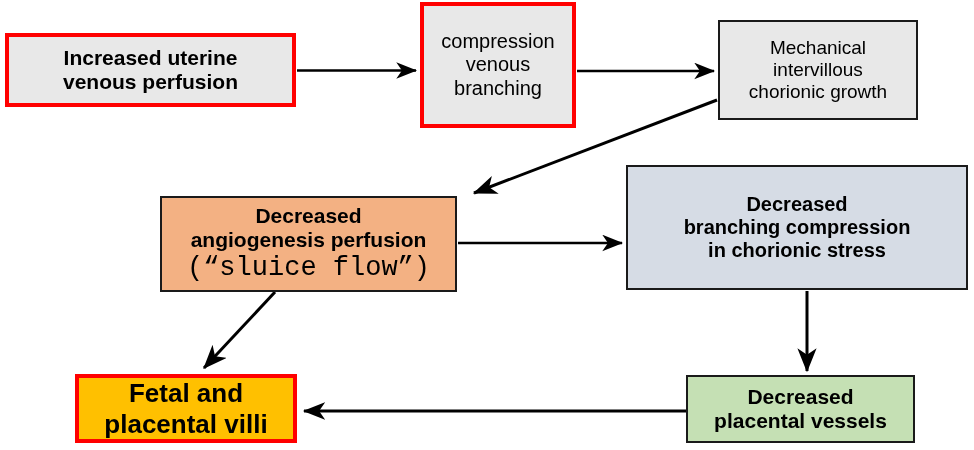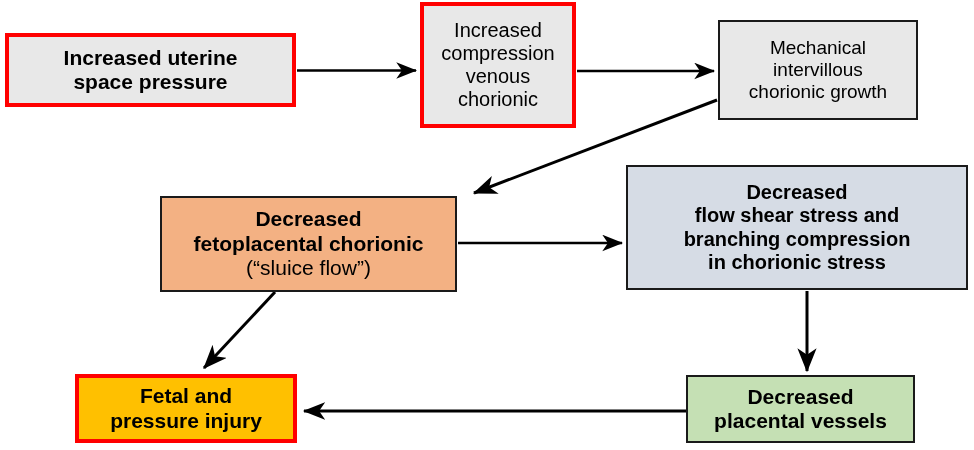--- a/index.html
+++ b/index.html
@@ -88,21 +88,22 @@
     top: 196px;
     width: 297px;
     height: 96px;
     background: #f3b183;
     border: 2px solid #1a1a1a;
     font-size: 21px;
     font-weight: bold;
   }
   #node-fetoplacental-perfusion .sub {
     font-weight: normal;
-    font-size: 21px;
+    font-size: 27px;
+    font-family: Liberation Mono, monospace;
   }
 
   
   #node-flow-shear-stress {
     left: 626px;
     top: 165px;
     width: 342px;
     height: 125px;
     background: #d6dce5;
     border: 2px solid #1a1a1a;
@@ -111,21 +112,21 @@
   }
 
   
   #node-fetal-placental-injury {
     left: 75px;
     top: 374px;
     width: 222px;
     height: 69px;
     background: #ffc000;
     border: 4px solid #ff0000;
-    font-size: 21px;
+    font-size: 26px;
     font-weight: bold;
   }
 
   
   #node-placental-growth {
     left: 686px;
     top: 375px;
     width: 229px;
     height: 68px;
     background: #c5e0b4;
@@ -156,52 +157,50 @@
 
     <line x1="275" y1="292" x2="204" y2="368" stroke="#000000" stroke-width="3" marker-end="url(#ah)"></line>
 
     <line x1="807" y1="291" x2="807" y2="371" stroke="#000000" stroke-width="3" marker-end="url(#ah)"></line>
 
     <line x1="686" y1="411" x2="304" y2="411" stroke="#000000" stroke-width="2.8" marker-end="url(#ah)"></line>
   </svg>
 
   <div class="node" id="node-uterine-venous-pressure">
     <span class="line">Increased uterine</span>
-    <span class="line">space pressure</span>
+    <span class="line">venous perfusion</span>
   </div>
 
   <div class="node" id="node-intervillous-space-pressure">
-    <span class="line">Increased</span>
     <span class="line">compression</span>
     <span class="line">venous</span>
-    <span class="line">chorionic</span>
+    <span class="line">branching</span>
   </div>
 
   <div class="node" id="node-mechanical-compression">
     <span class="line">Mechanical</span>
     <span class="line">intervillous</span>
     <span class="line">chorionic growth</span>
   </div>
 
   <div class="node" id="node-fetoplacental-perfusion">
     <span class="line">Decreased</span>
-    <span class="line">fetoplacental chorionic</span>
+    <span class="line">angiogenesis perfusion</span>
     <span class="line sub">(“sluice flow”)</span>
   </div>
 
   <div class="node" id="node-flow-shear-stress">
     <span class="line">Decreased</span>
-    <span class="line">flow shear stress and</span>
     <span class="line">branching compression</span>
     <span class="line">in chorionic stress</span>
   </div>
 
   <div class="node" id="node-fetal-placental-injury">
     <span class="line">Fetal and</span>
-    <span class="line">pressure injury</span>
+    <span class="line">placental villi</span>
   </div>
 
   <div class="node" id="node-placental-growth">
     <span class="line">Decreased</span>
     <span class="line">placental vessels</span>
   </div>
 
 </div>
 
 </body></html>

